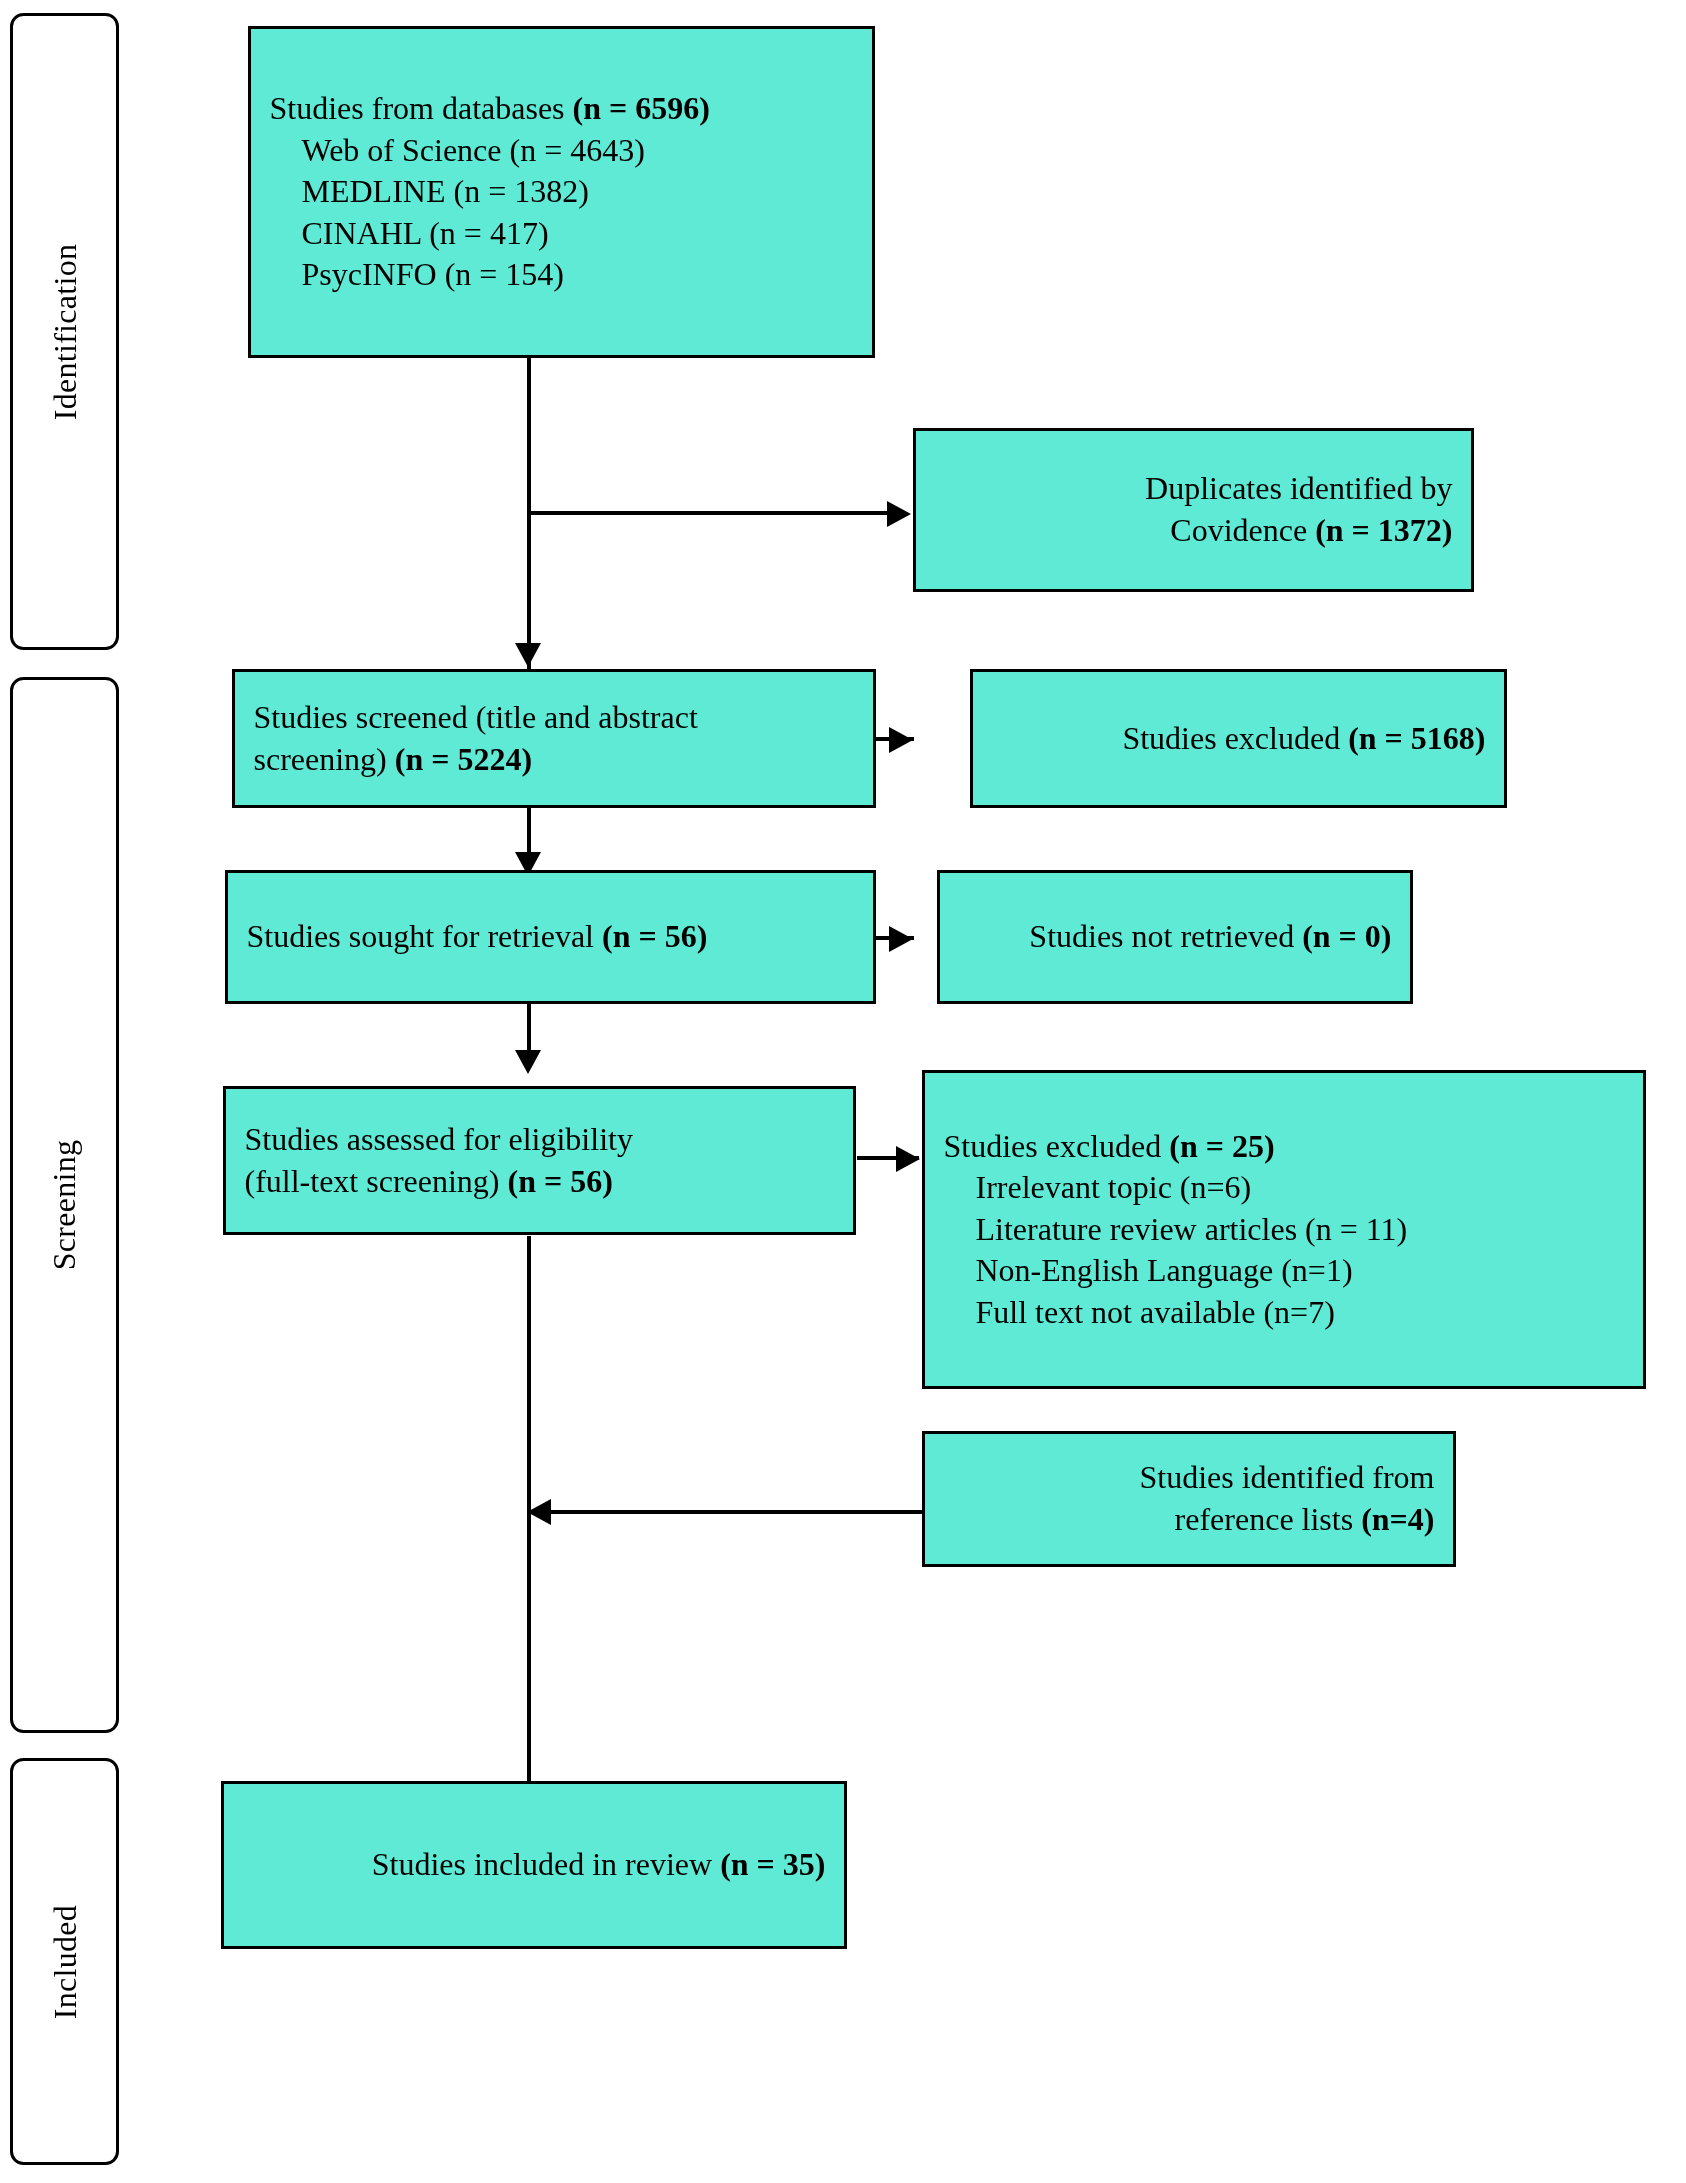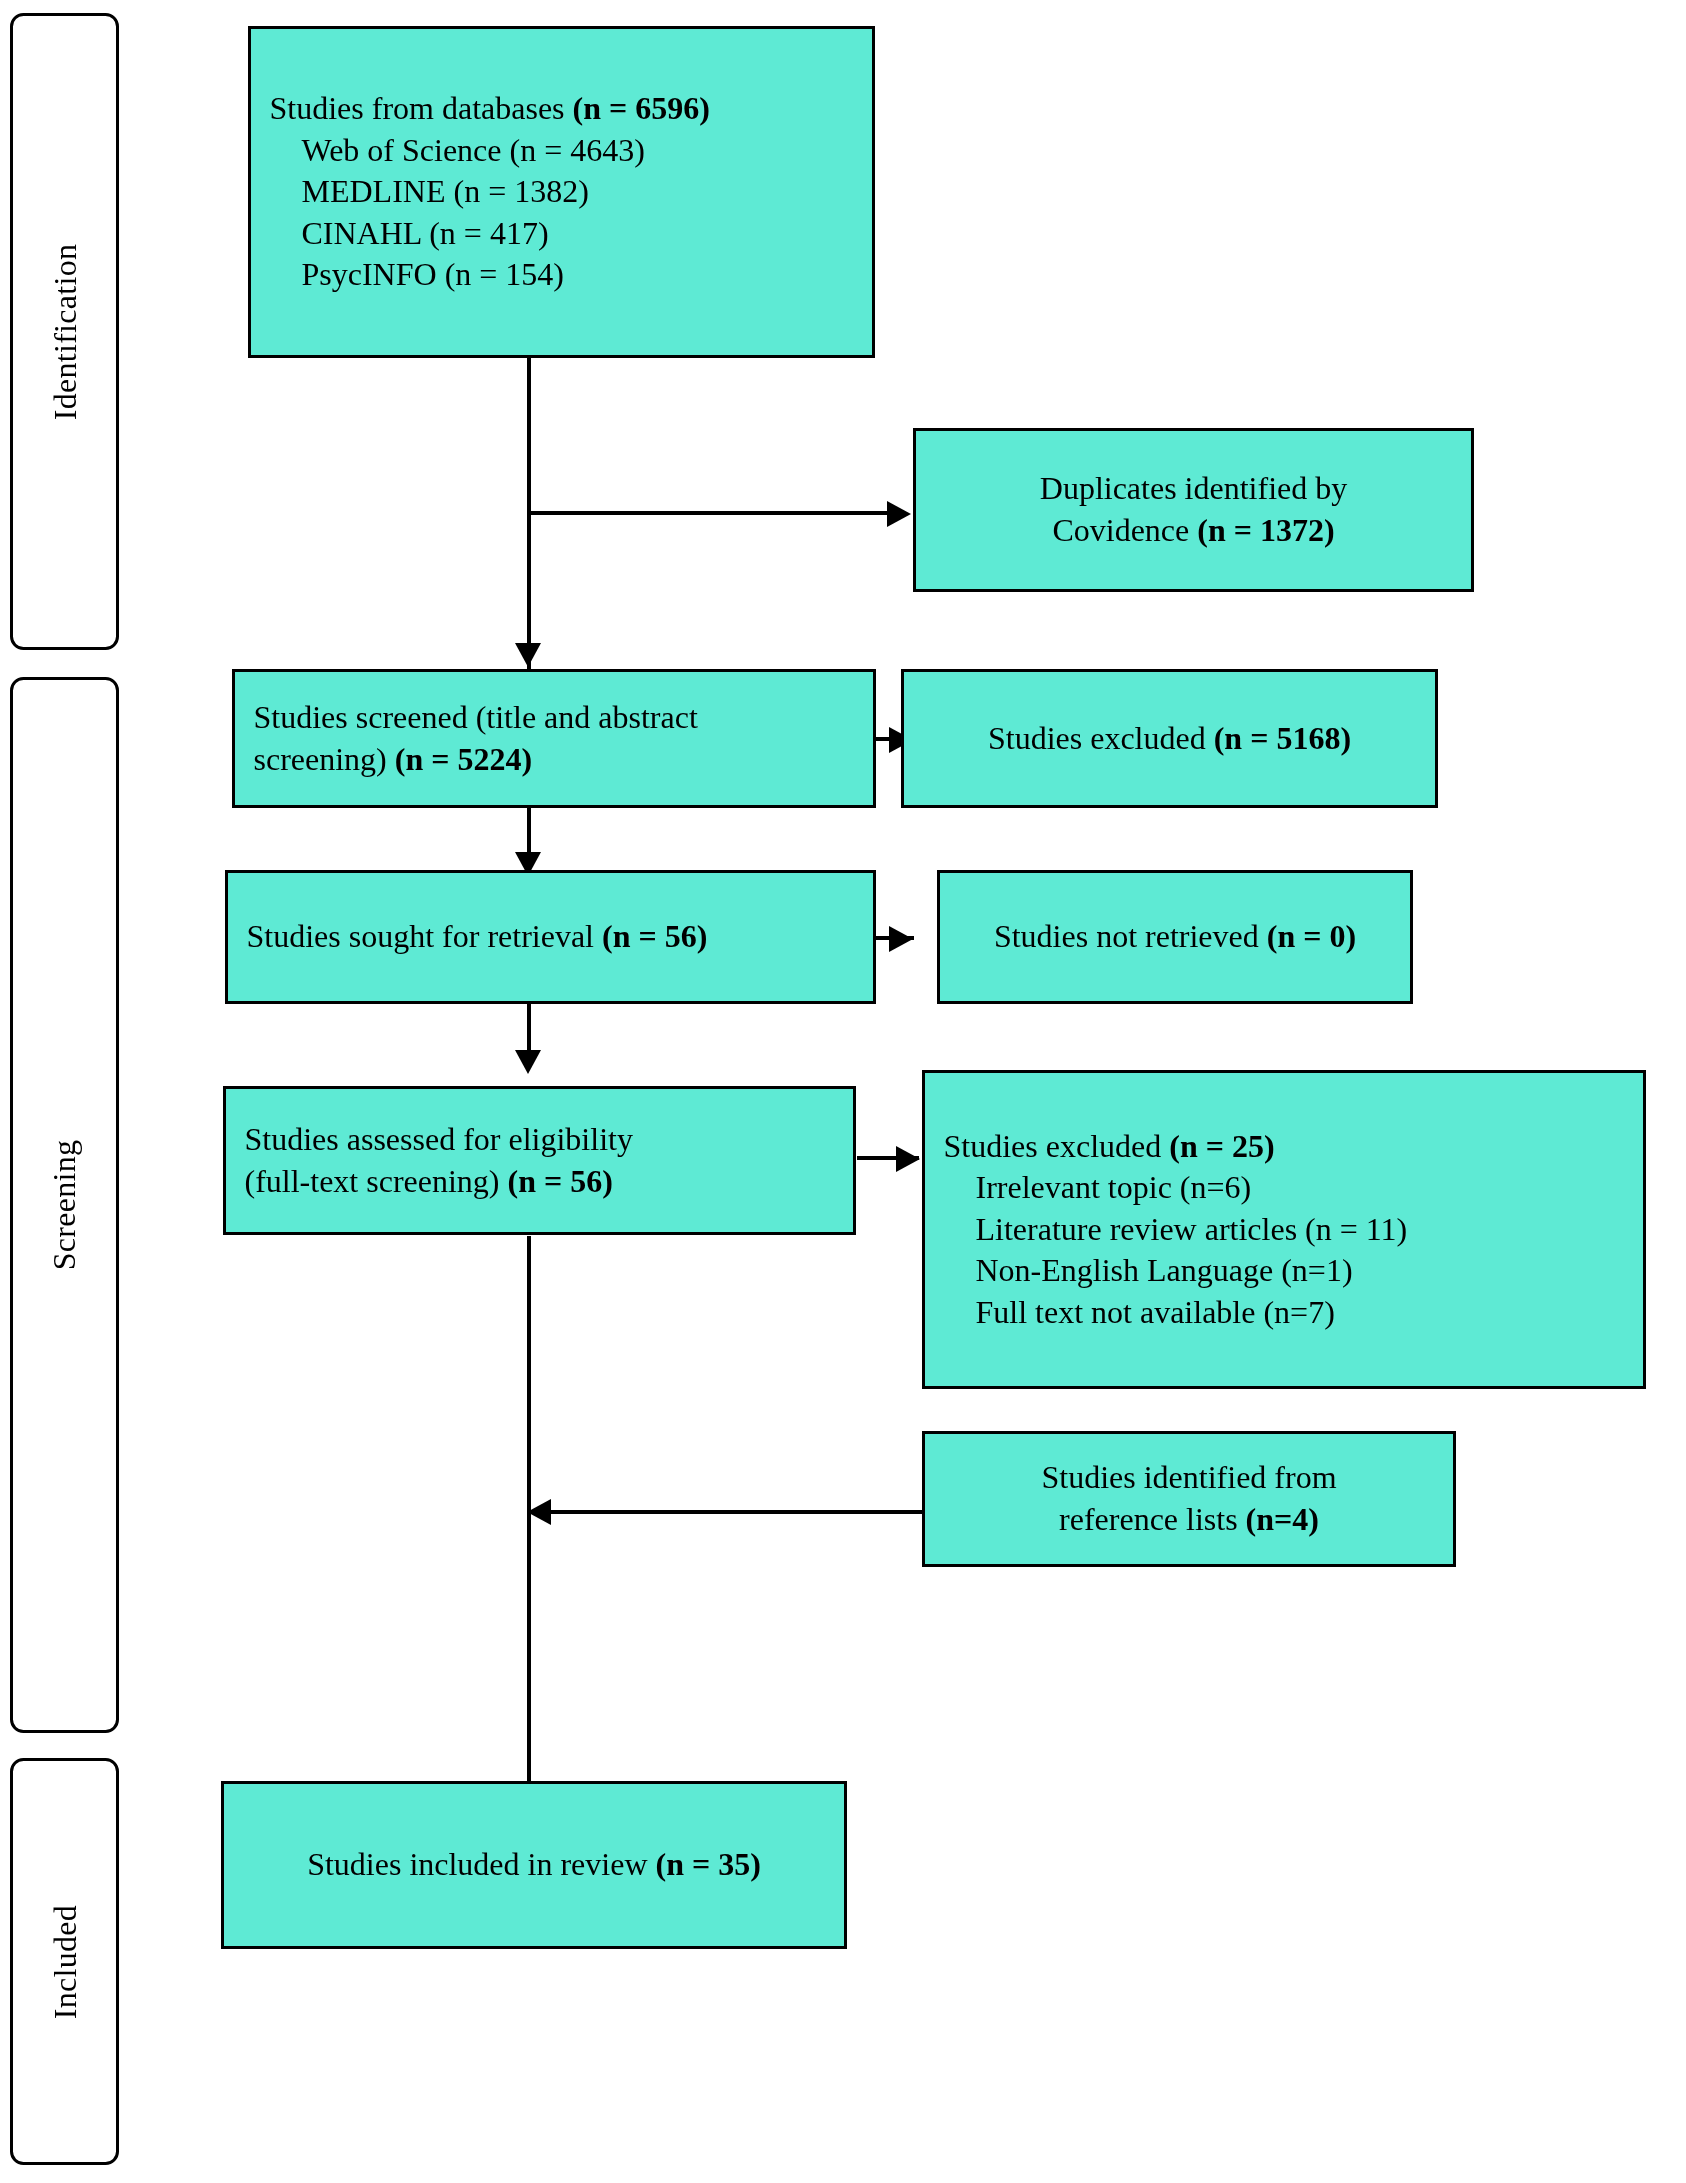--- a/index.html
+++ b/index.html
@@ -53,21 +53,21 @@
   }
   .flow-box .line {
     font-size: 32px;
     line-height: 1.30;
     white-space: nowrap;
   }
   .flow-box .line.indent {
     padding-left: 32px;
   }
   .flow-box.center .line {
-    text-align: center;
+    text-align: right;
   }
   .flow-box b {
     font-weight: bold;
   }
 
   
   .vline {
     position: absolute;
     width: 3.6px;
     background: #000000;
@@ -171,21 +171,21 @@
 
   <div class="flow-box" style="left:232px; top:669px; width:644px; height:139px;">
     <div class="line">
       <span>Studies screened (title and abstract</span>
     </div>
     <div class="line">
       <span>screening) </span><b>(n = 5224)</b>
     </div>
   </div>
 
-  <div class="flow-box center" style="left:901px; top:669px; width:537px; height:139px;">
+  <div class="flow-box center" style="left:970px; top:669px; width:537px; height:139px;">
     <div class="line">
       <span>Studies excluded </span><b>(n = 5168)</b>
     </div>
   </div>
 
   <div class="flow-box" style="left:225px; top:870px; width:651px; height:134px;">
     <div class="line">
       <span>Studies sought for retrieval </span><b>(n = 56)</b>
     </div>
   </div>

